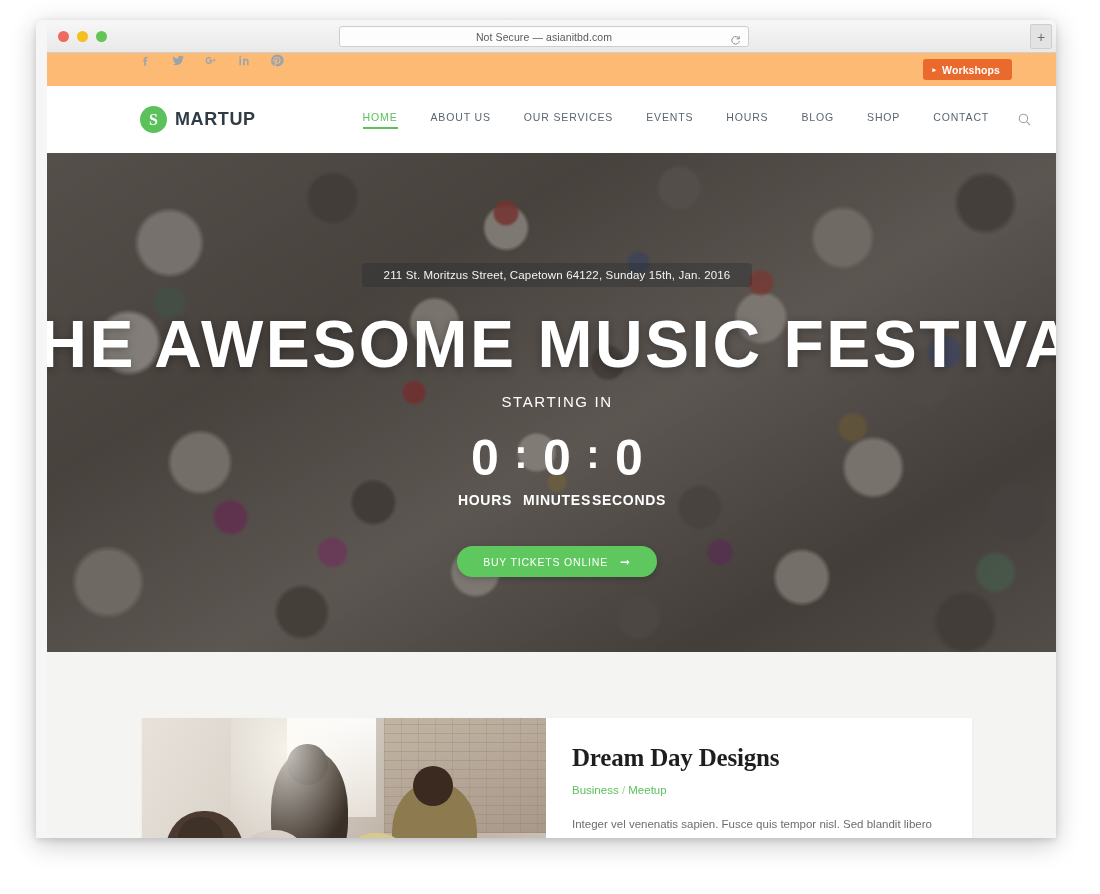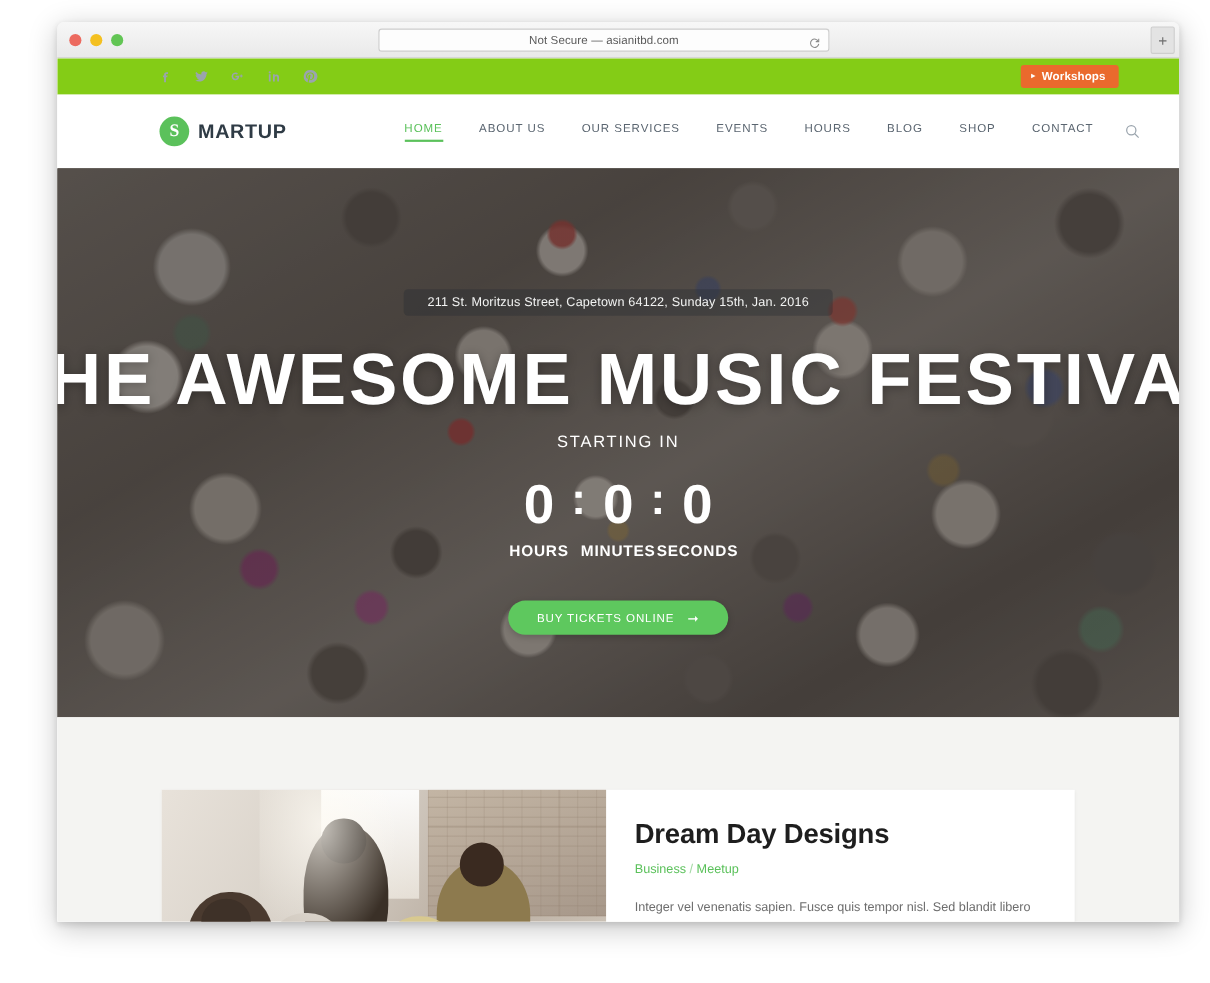--- a/index.html
+++ b/index.html
@@ -6,26 +6,27 @@
   html, body {
     width: 1100px; height: 894px;
     background: #ffffff;
     font-family: "Liberation Sans", sans-serif;
     overflow: hidden;
   }
 
   
   .browser-window {
     position: absolute;
-    left: 52px; top: 20px;
+    left: 36px; top: 20px;
     width: 1020px; height: 818px;
     background: #f6f6f6;
     border-radius: 6px 6px 0 0;
     box-shadow: 0 6px 26px rgba(0,0,0,0.22), 0 2px 6px rgba(0,0,0,0.12);
     overflow: hidden;
+    padding-left: 11px;
   }
 
   
   .chrome-bar {
     position: relative;
     height: 33px;
     background: linear-gradient(#f7f7f7, #e9e9e9);
     border-bottom: 1px solid #cfcfcf;
   }
   .traffic-lights {
@@ -68,22 +69,22 @@
   .viewport {
     position: relative;
     width: 1020px; height: 785px;
     background: #fff;
     overflow: hidden;
   }
 
   
   .topbar {
     height: 33px;
-    background: #84cc16;
-    display: flex; align-items: center;
+    background: #fdba74;
+    display: flex; align-items: flex-start;
     padding: 0 24px 0 0;
     position: relative;
   }
   .social-list {
     display: flex; align-items: center; gap: 19px;
     margin-left: 91px;
   }
   .social-ico {
     color: #9aa4ad; display: inline-flex;
     align-items: center; justify-content: center;
@@ -329,21 +330,21 @@
     position: absolute; left: 22%; top: 0; width: 34%; height: 100%;
     background: radial-gradient(ellipse at 40% 20%, rgba(255,252,245,0.75), transparent 62%);
   }
 
   .post-body {
     flex: 1;
     padding: 26px 30px 0 26px;
   }
   .post-title {
     font-size: 25px; font-weight: bold;
-    color: #1e1e1e; letter-spacing: -0.2px;
+    color: #1e1e1e; letter-spacing: -0.2px; font-family: Liberation Serif, serif;
   }
   .post-cats {
     margin-top: 12px;
     font-size: 11.5px; color: #5bc15b;
   }
   .post-cats .sep { color: #9fd6a0; }
   .post-cat-link { color: #5bc15b; text-decoration: none; cursor: pointer; }
   .post-text {
     margin-top: 17px;
     font-size: 11.5px; color: #6d6d6d;

